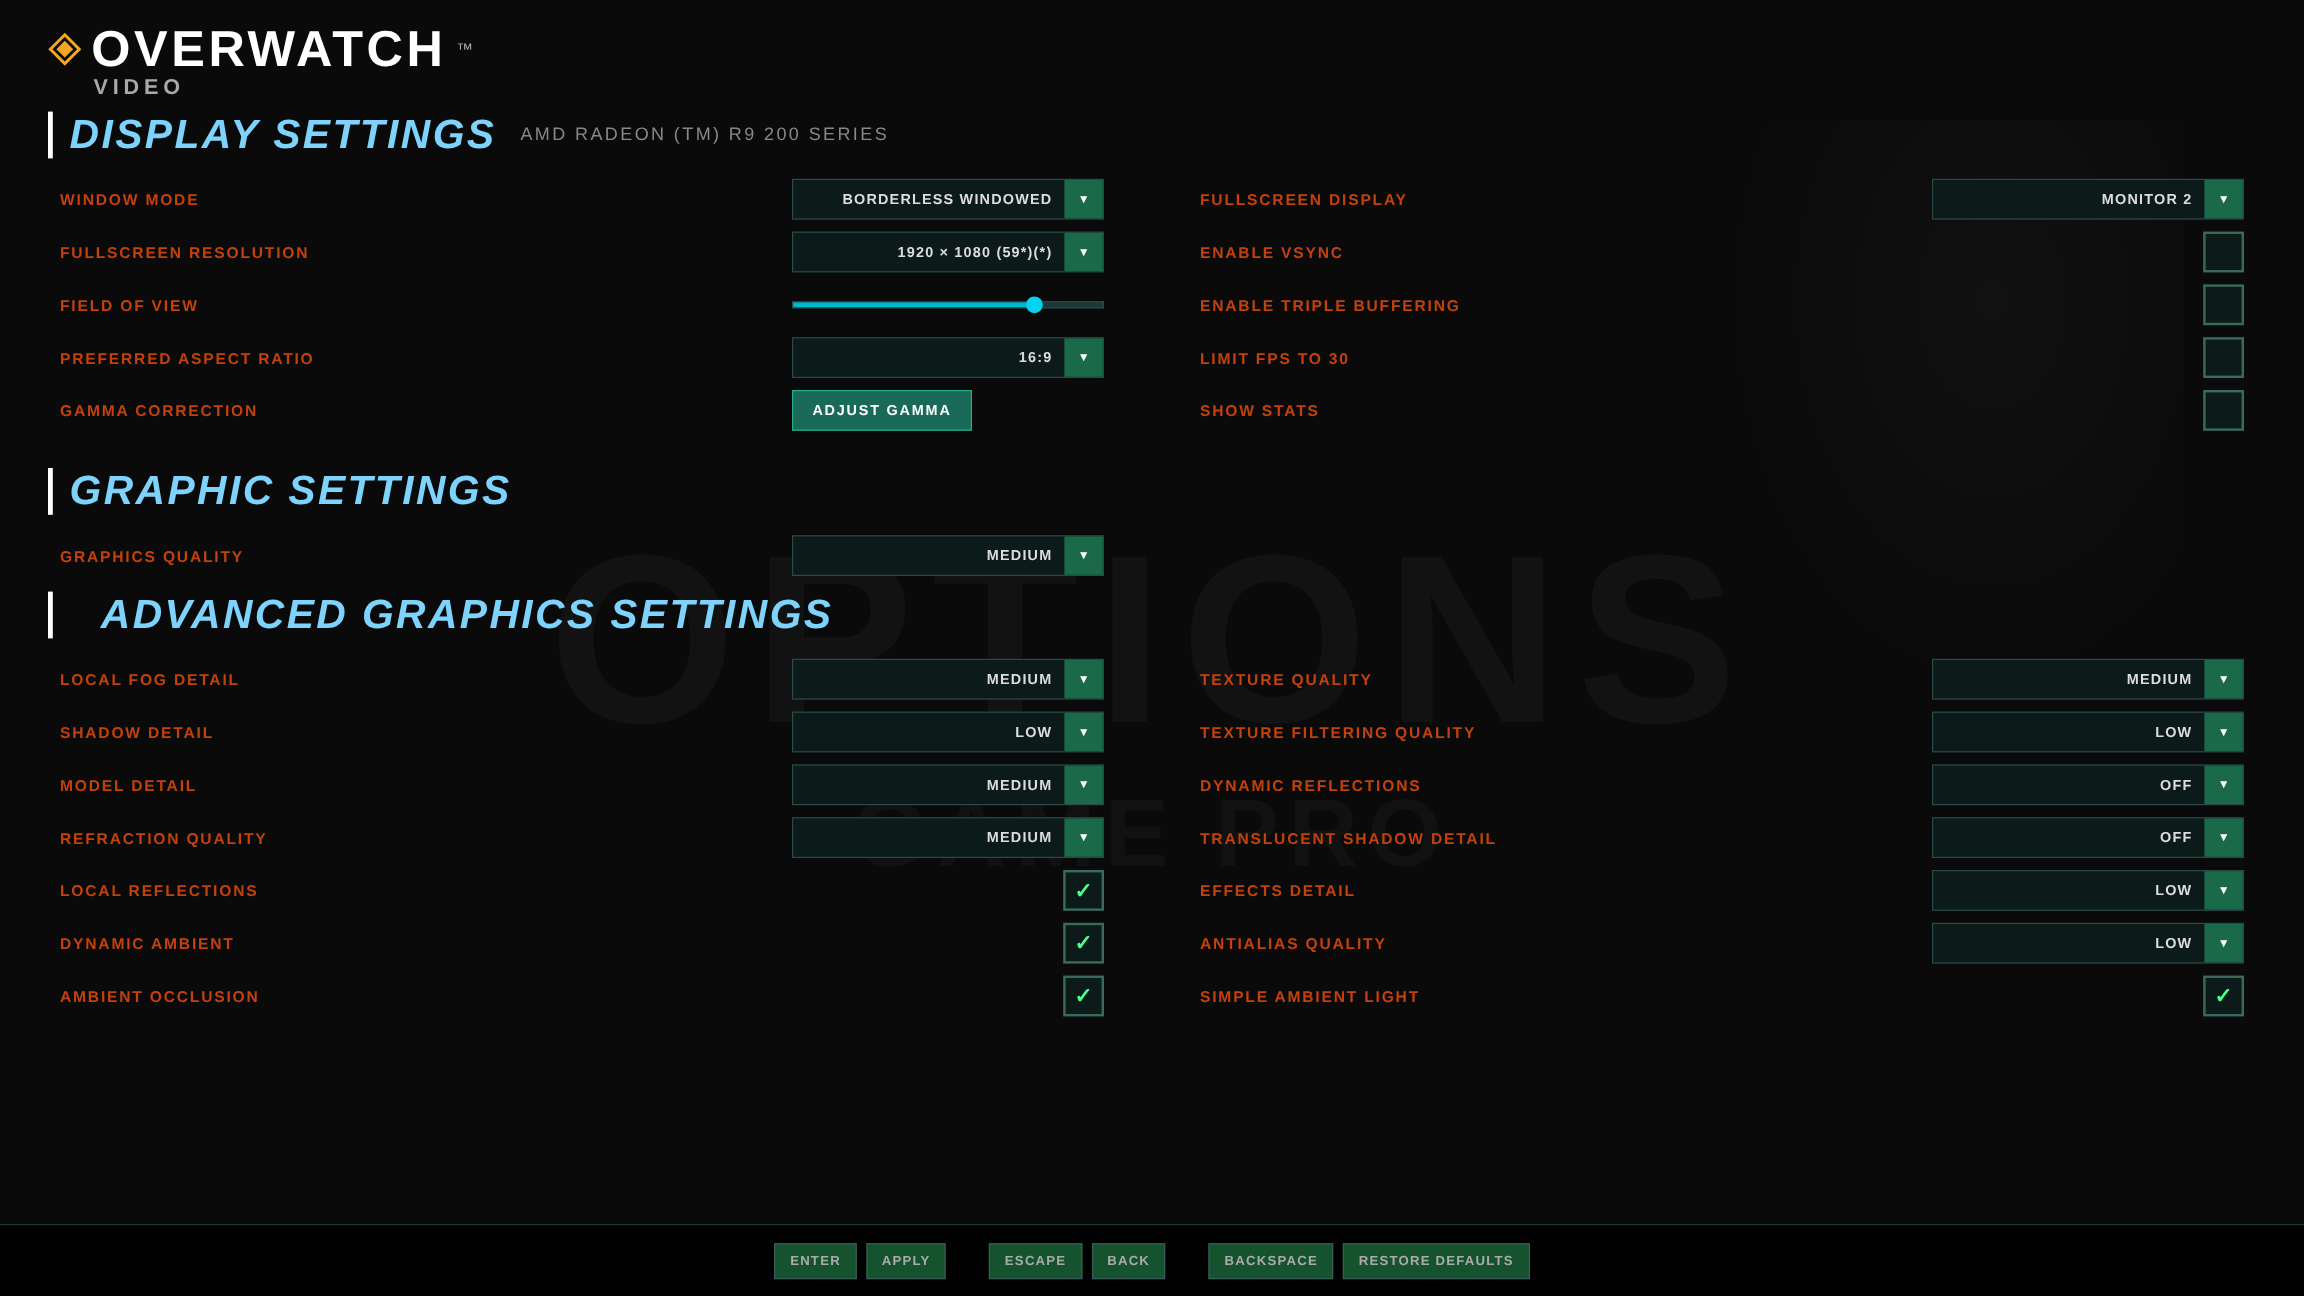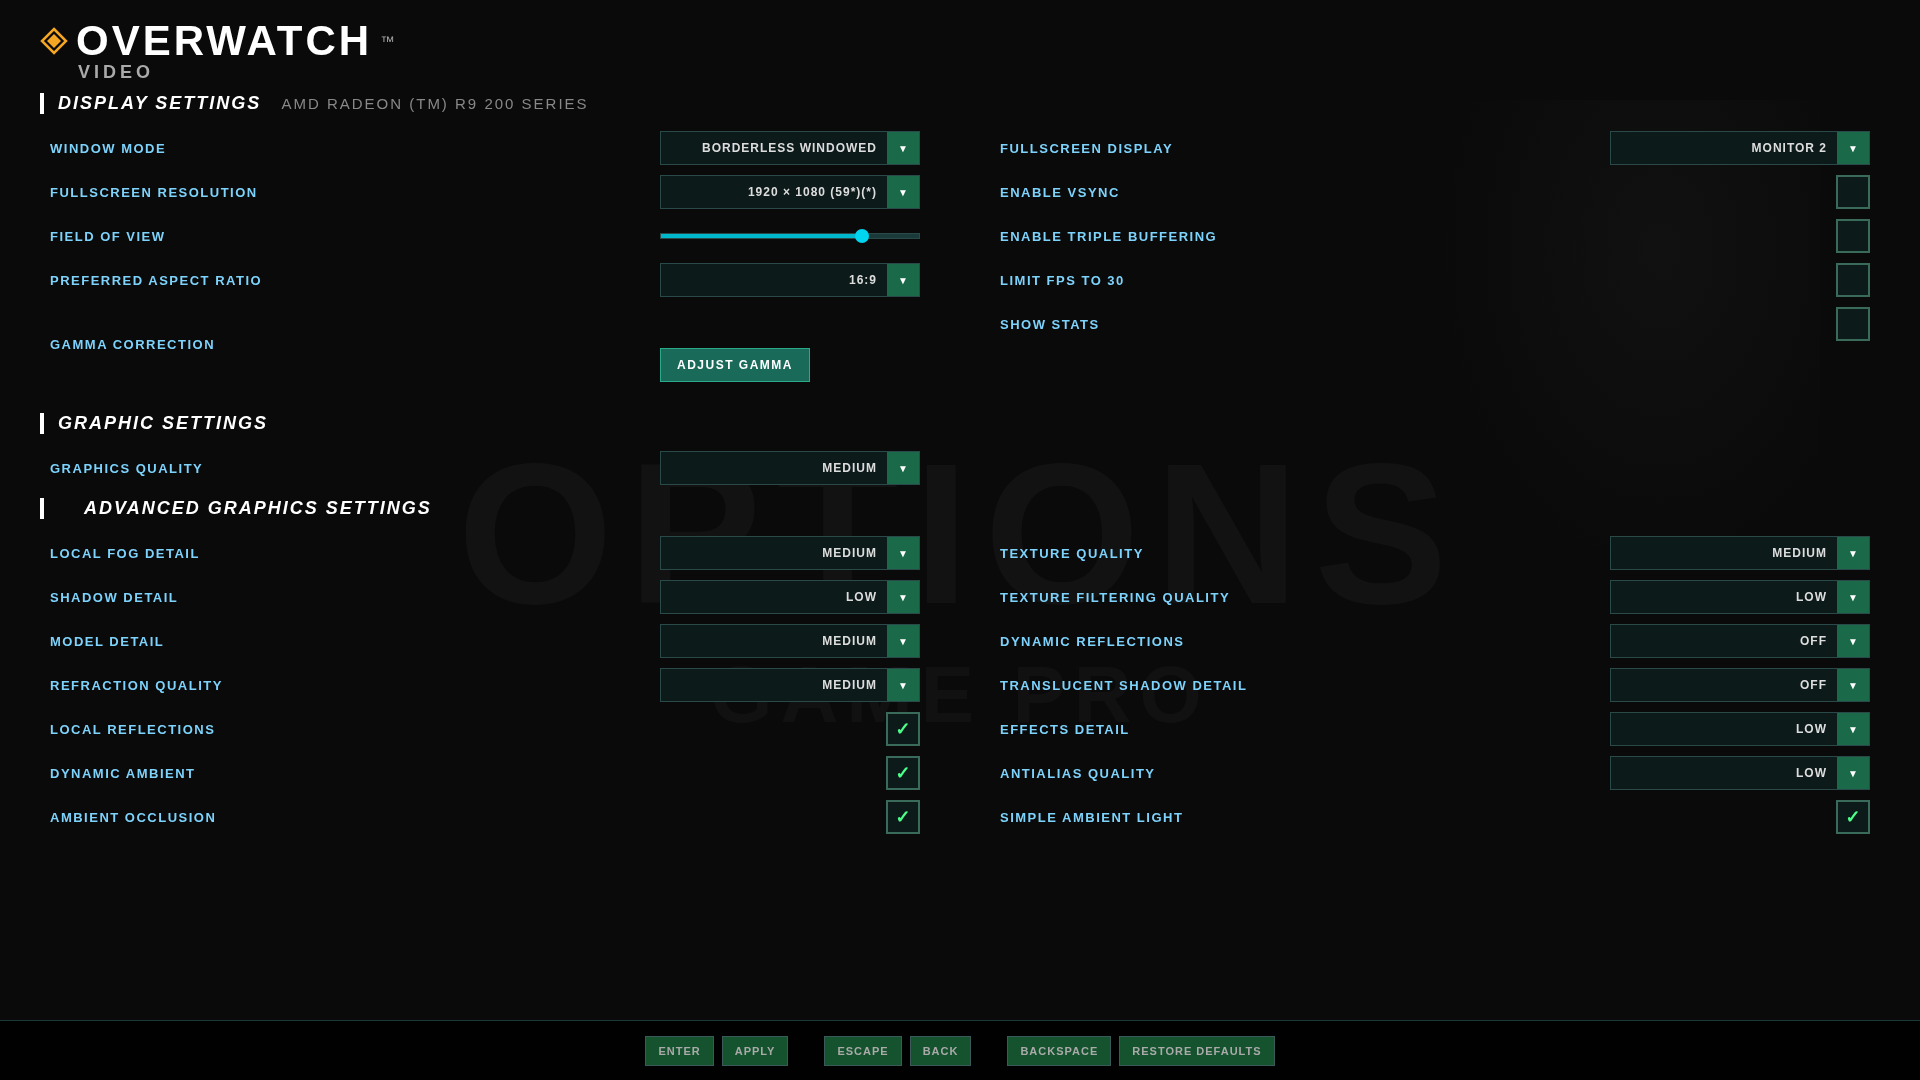--- a/index.html
+++ b/index.html
@@ -70,23 +70,23 @@
 
     
     .section-header {
       display: flex;
       align-items: center;
       margin: 8px 0 12px 0;
       border-left: 4px solid #fff;
       padding-left: 14px;
     }
     .section-title {
-      font-size: 18px;
+      font-size: 34px;
       font-weight: 900;
-      color: #ffffff;
+      color: #7dd3fc;
       letter-spacing: 2px;
       text-transform: uppercase;
       font-style: italic;
     }
     .section-subtitle {
       font-size: 15px;
       font-weight: 400;
       color: #888;
       letter-spacing: 2px;
       text-transform: uppercase;
@@ -105,21 +105,21 @@
       display: flex;
       align-items: center;
       justify-content: space-between;
       padding: 5px 0;
       min-height: 38px;
     }
 
     .setting-label {
       font-size: 13px;
       font-weight: 700;
-      color: #7dd3fc;
+      color: #c2410c;
       letter-spacing: 1.5px;
       text-transform: uppercase;
       flex: 0 0 auto;
       min-width: 260px;
     }
 
     .setting-control {
       flex: 1;
       max-width: 260px;
     }
@@ -217,21 +217,20 @@
       background: #1a6a5a;
       border: 1px solid #2aaa8a;
       color: #fff;
       font-size: 12px;
       font-weight: 700;
       letter-spacing: 1.5px;
       text-transform: uppercase;
       padding: 6px 16px;
       cursor: pointer;
       height: 34px;
-      margin-top: 41px;
     }
 
     
     .bottom-bar {
       position: absolute;
       bottom: 0;
       left: 0;
       right: 0;
       height: 60px;
       background: rgba(0,0,0,0.85);

